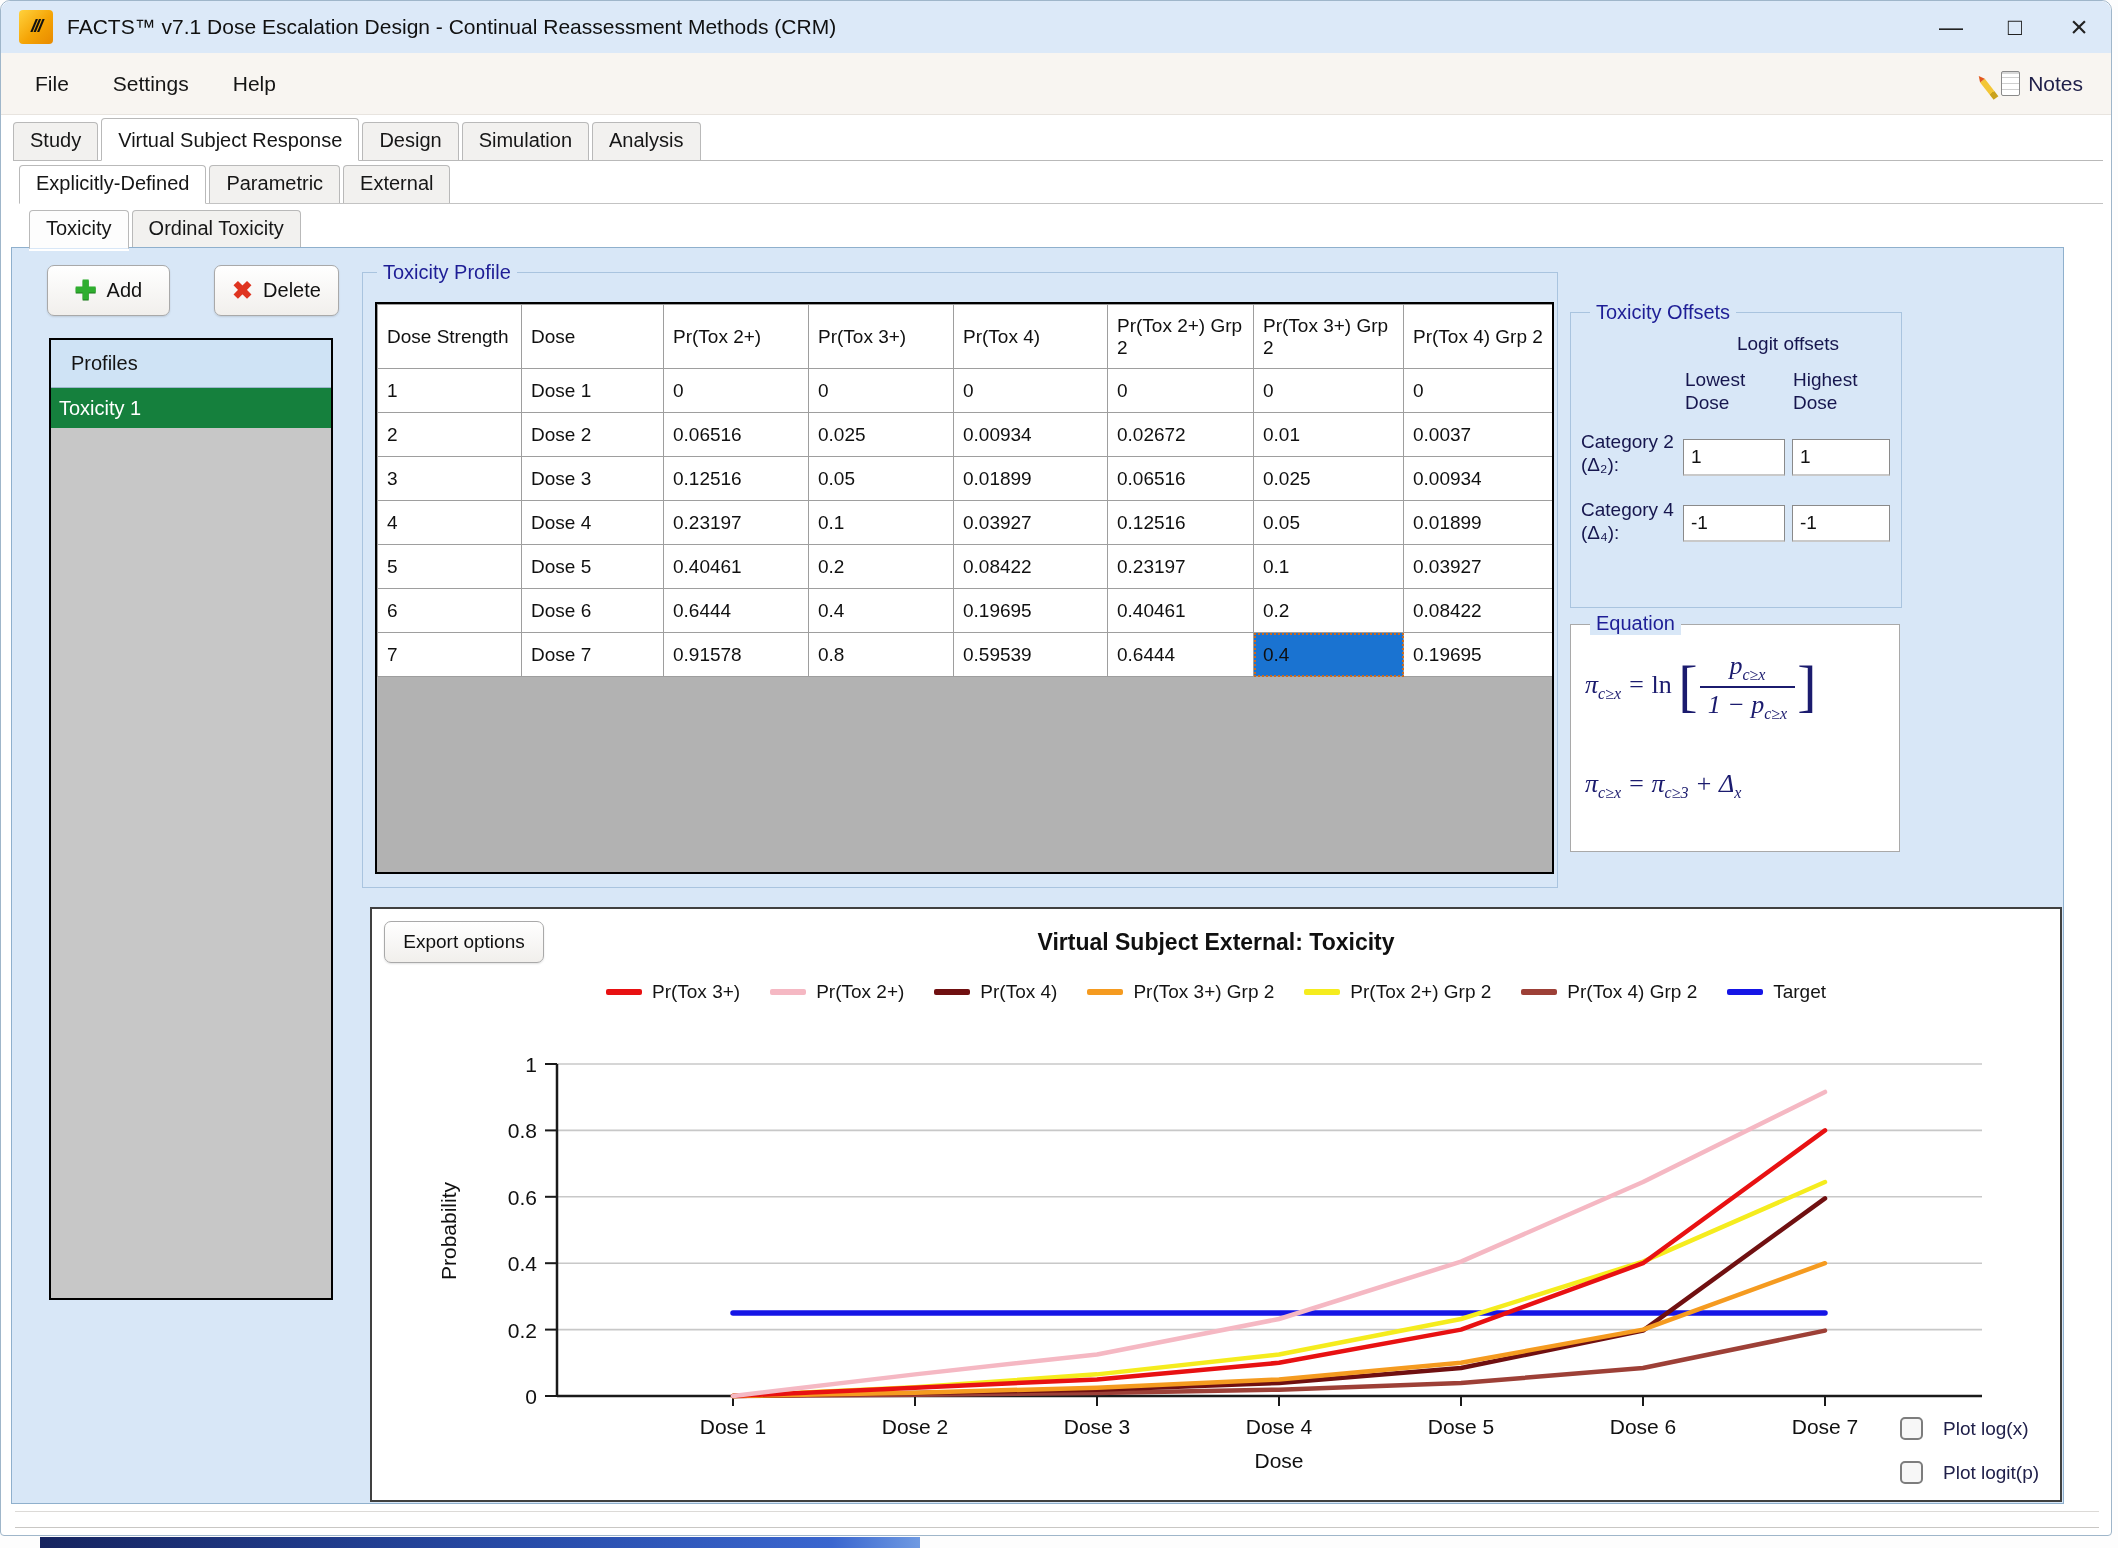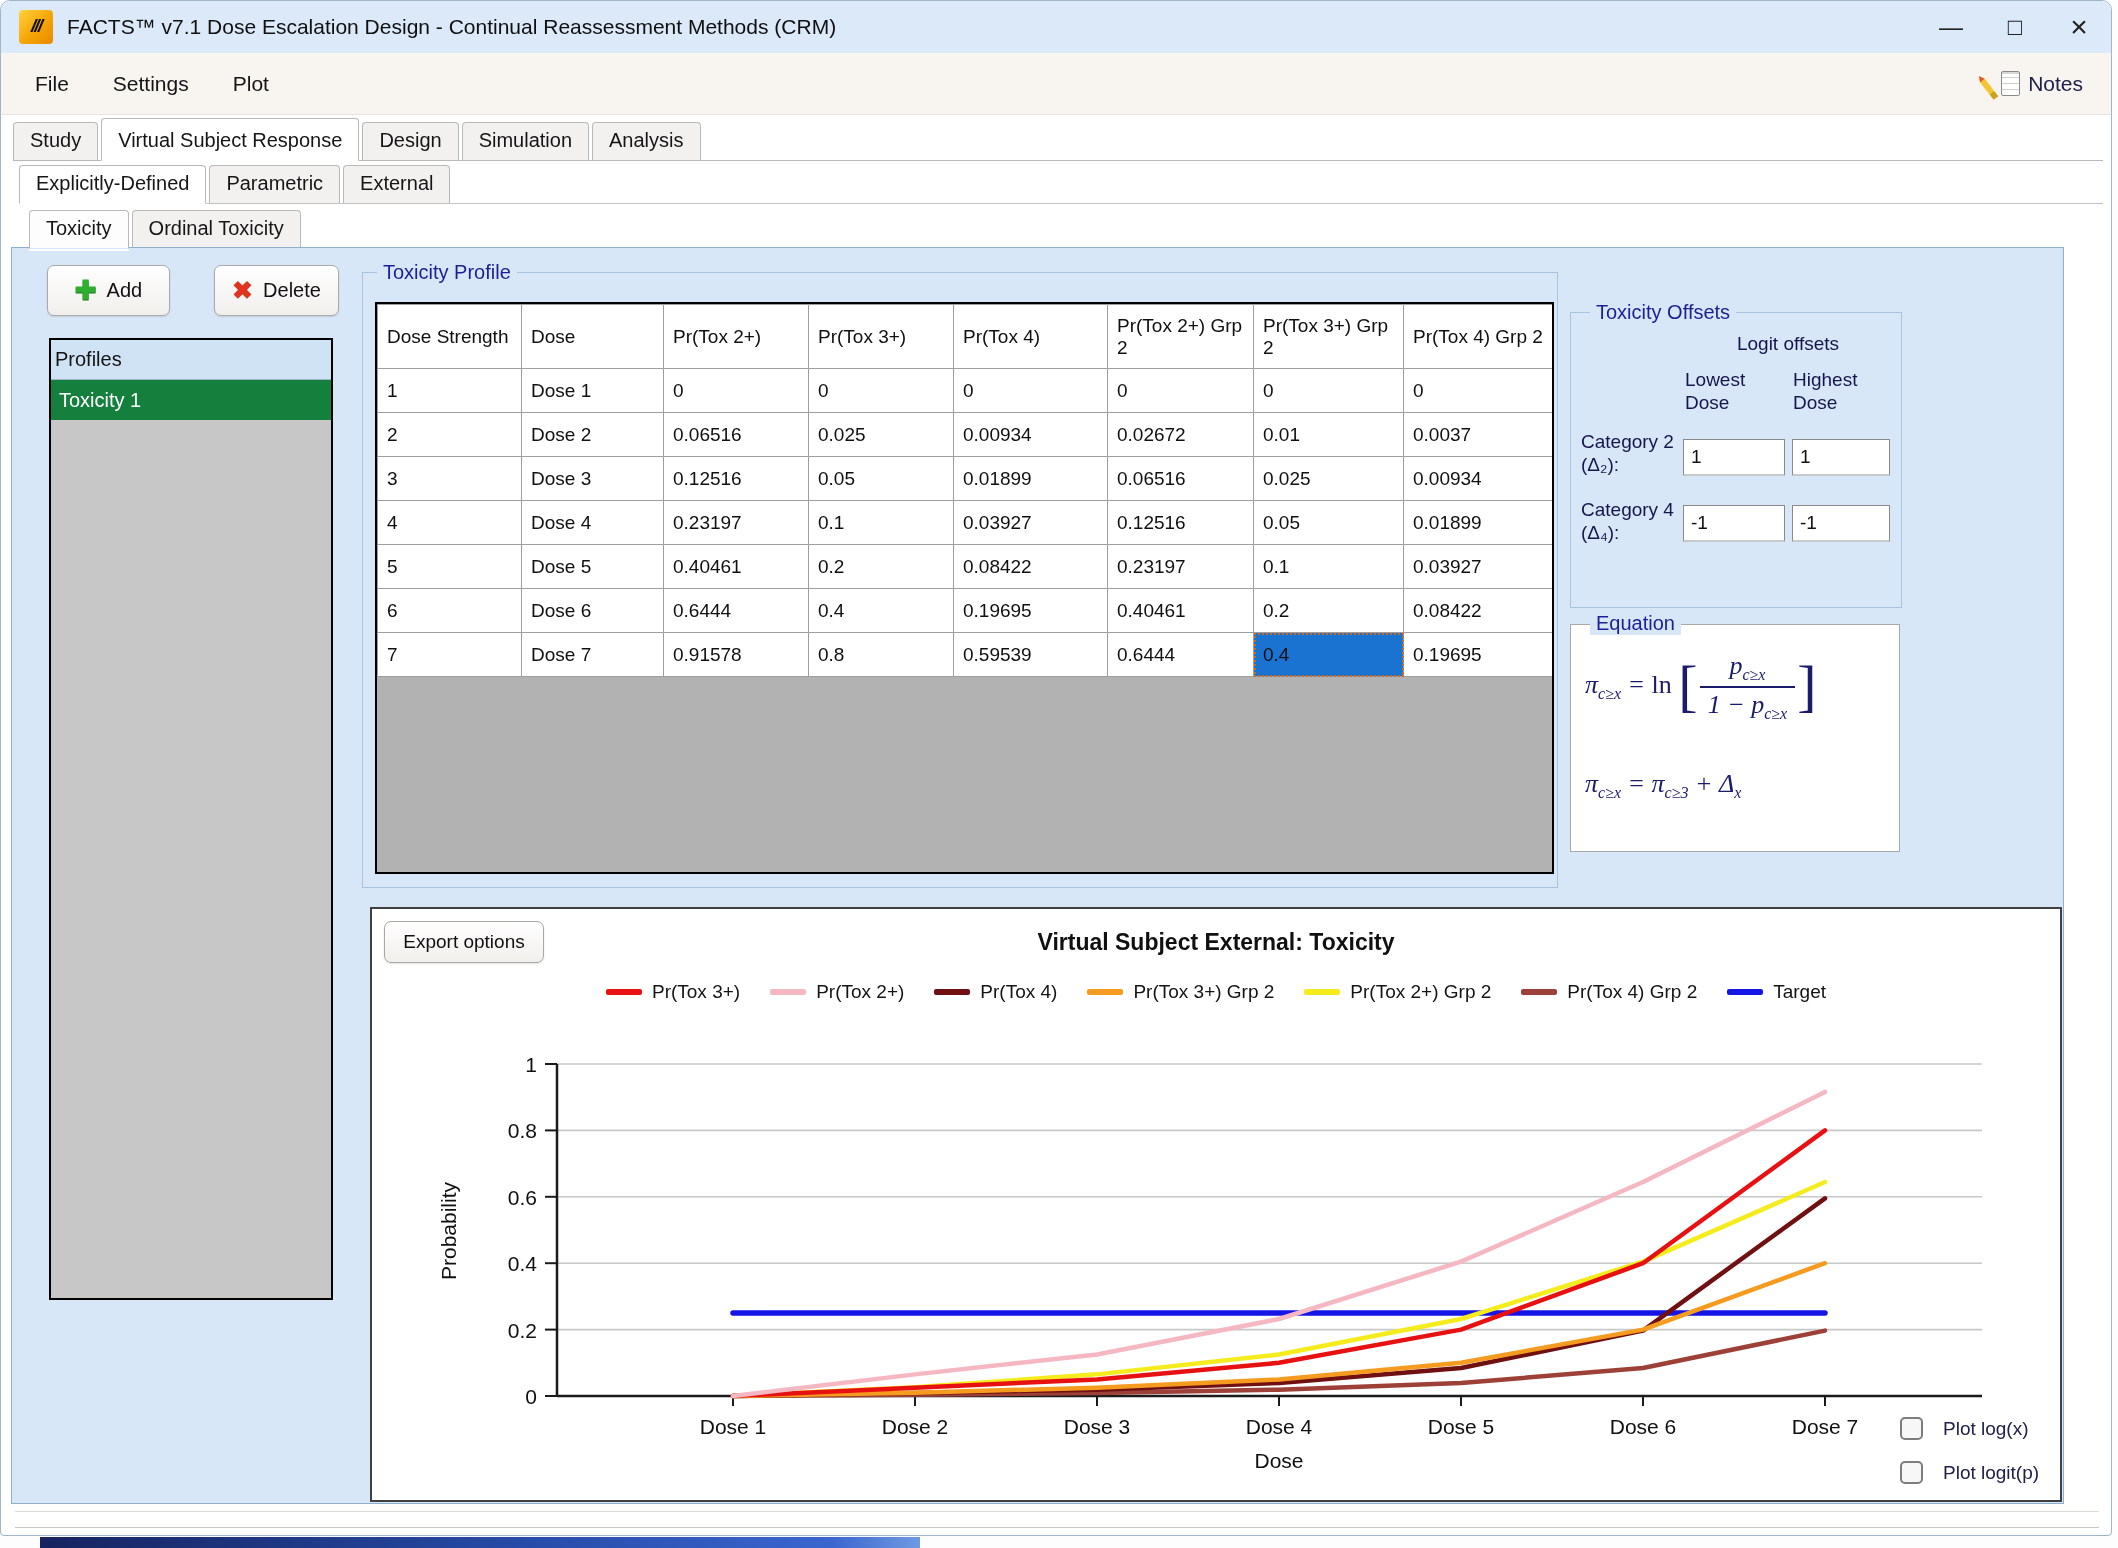--- a/index.html
+++ b/index.html
@@ -56,22 +56,22 @@
   .btn { position:absolute; display:flex; align-items:center; justify-content:center; gap:10px;
          background:linear-gradient(#ffffff,#f1efec); border:1px solid #a9a9a9; border-radius:7px;
          font-size:20px; color:#111; box-shadow:0 1px 2px rgba(0,0,0,.12); }
   .add-btn { left:35px; top:17px; width:123px; height:51px; }
   .del-btn { left:202px; top:17px; width:125px; height:51px; }
   .plus-ic { color:#2fae2f; font-size:26px; font-weight:bold; text-shadow:0 1px 0 #1b7a1b; }
   .x-ic { color:#df3420; font-size:25px; font-weight:bold; }
 
   .profiles { position:absolute; left:37px; top:90px; width:284px; height:962px; background:#c7c7c7;
               border:2px solid #000; }
-  .profiles-hdr { height:40px; background:#cfe3f5; font-size:20px; color:#141414; display:flex;
-                  align-items:center; padding-left:4px; border-bottom:1px solid #9cb6cc; }
+  .profiles-hdr { height:48px; background:#cfe3f5; font-size:20px; color:#141414; display:flex;
+                  align-items:center; padding-left:20px; border-bottom:1px solid #9cb6cc; }
   .profile-row { height:40px; display:flex; align-items:center; padding-left:8px; font-size:20px; }
   .profile-row.sel { background:#15803d; color:#fff; }
 
   
   .group-label { position:absolute; font-size:20px; color:#1e1e96; background:#d8e7f7; padding:0 6px; z-index:3; }
   .groupbox { position:absolute; border:1px solid #a9c4df; }
 
   
   .tp-box { left:350px; top:24px; width:1196px; height:616px; }
   .table-wrap { position:absolute; left:363px; top:54px; width:1179px; height:572px;
@@ -138,21 +138,21 @@
       <div class="winbtns">
         <span class="wbtn">—</span>
         <span class="wbtn">□</span>
         <span class="wbtn close">×</span>
       </div>
     </div>
 
     <div class="menubar">
       <span class="menu-item">File</span>
       <span class="menu-item">Settings</span>
-      <span class="menu-item">Plot</span>
+      <span class="menu-item">Help</span>
       <span class="notes">
         <span class="notes-icon">
             <span class="paper"></span>
             <span class="pencil"></span>
           </span>
         <span>Notes</span>
       </span>
     </div>
 
     <div class="tabrow row1">

